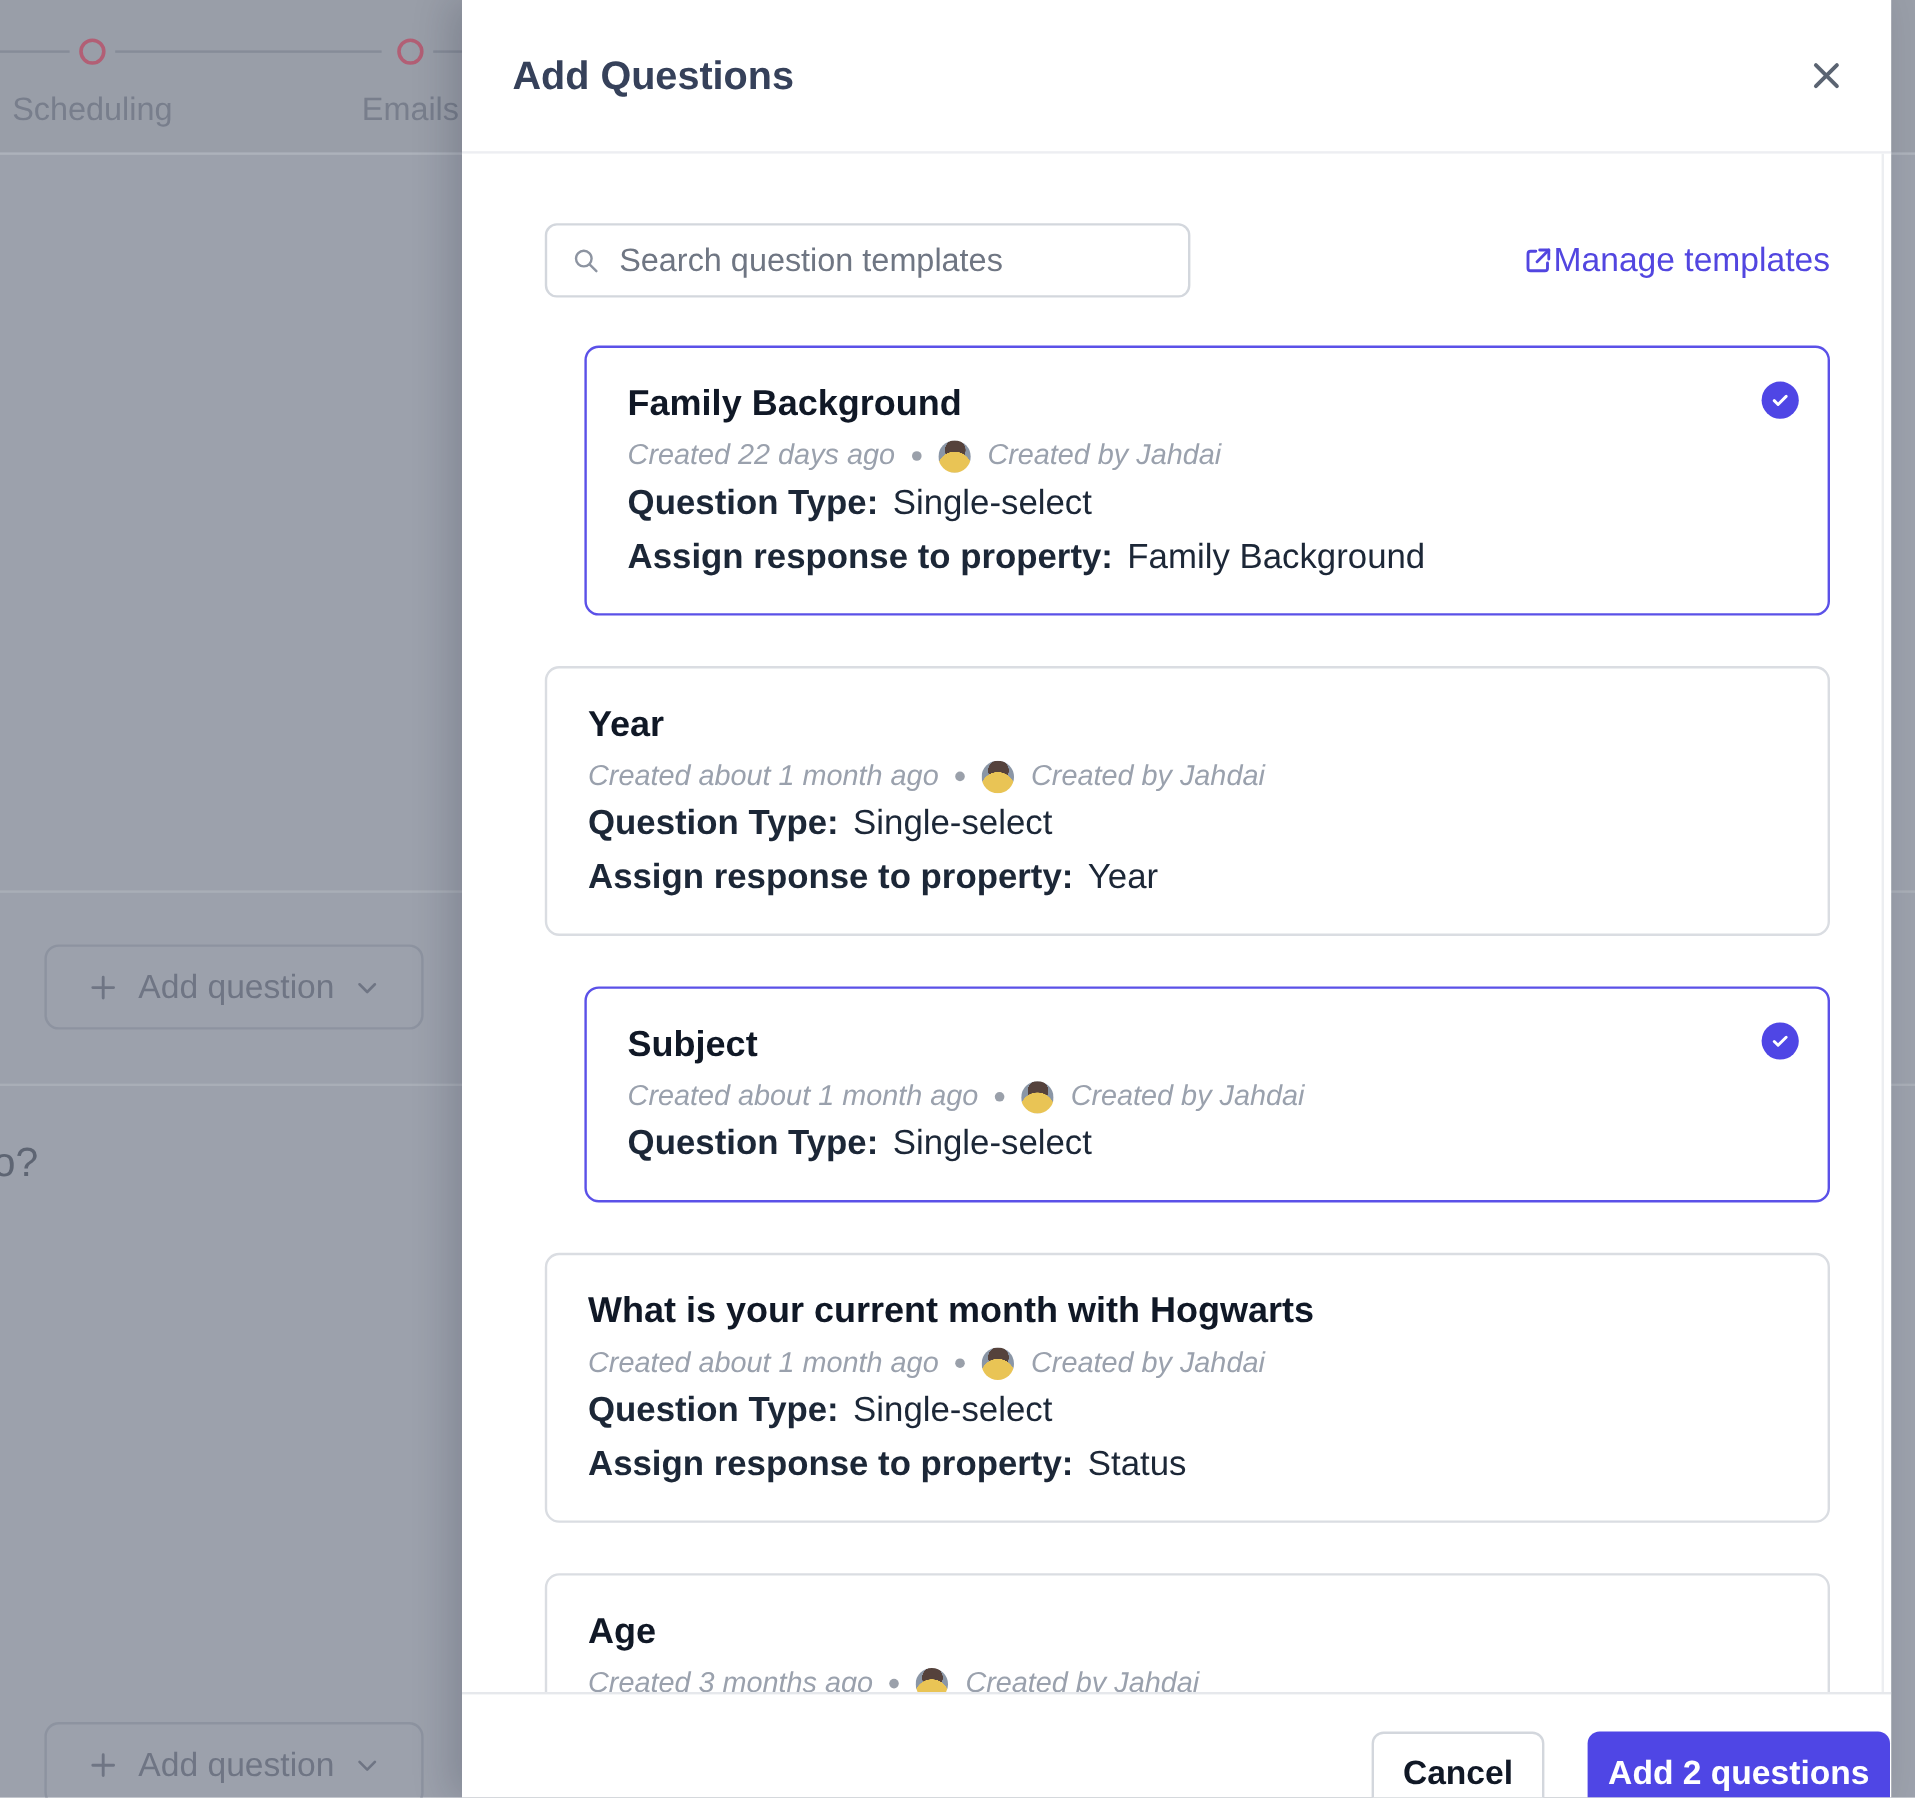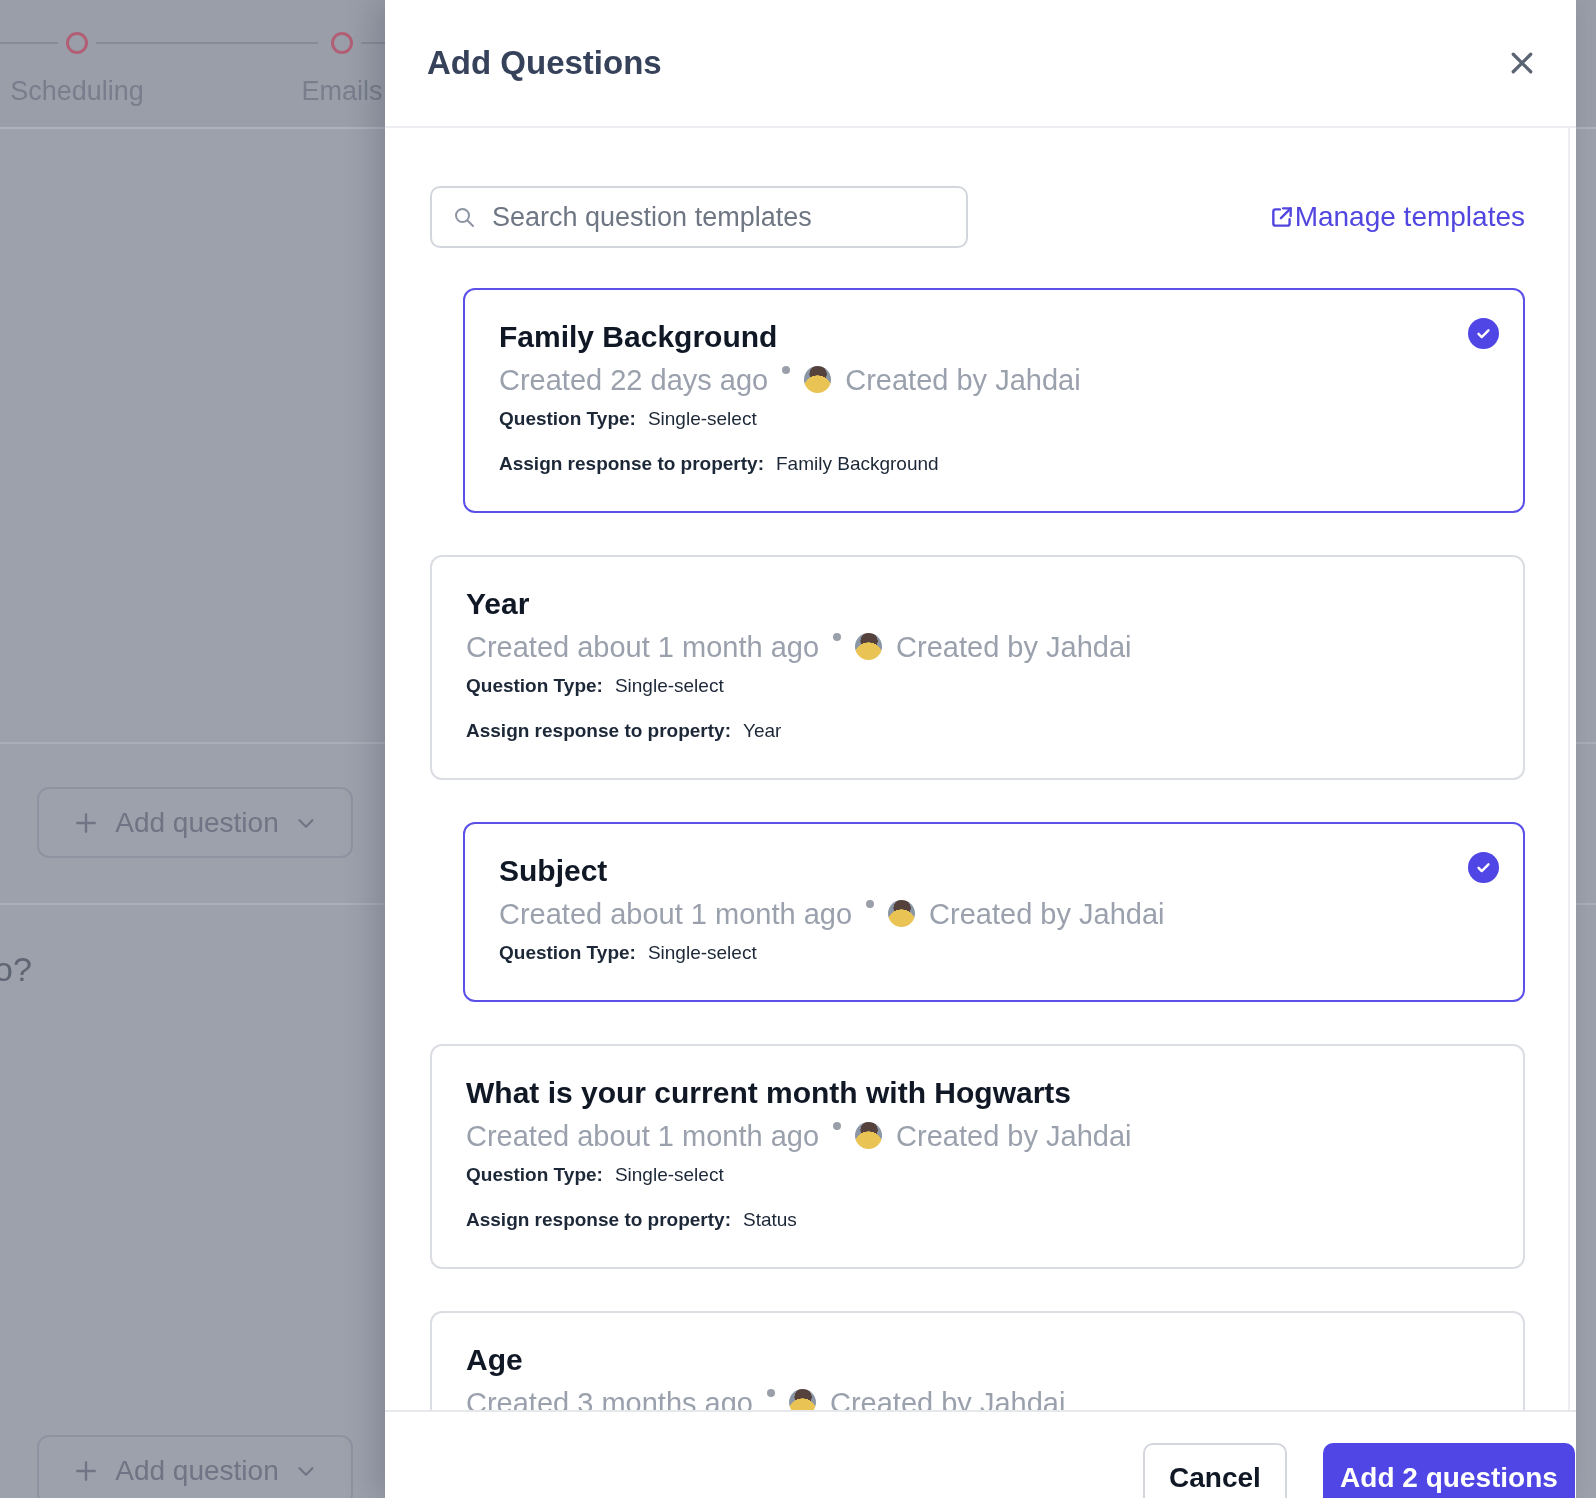--- a/index.html
+++ b/index.html
@@ -49,21 +49,21 @@
     padding:0 26px 0 42px;
     border-bottom:2px solid #edeef2;
   }
   .modal-title { font-size:33px; font-weight:700; color:#36415a; }
   .close-btn {
     width:56px; height:56px; border:none; background:transparent;
     display:flex; align-items:center; justify-content:center;
     color:#5b6472; cursor:pointer;
   }
 
-  .modal-content { flex:1 1 auto; overflow:hidden; padding:0 51px 0 45px; position:relative; }
+  .modal-content { flex:1 1 auto; overflow:hidden; padding:0 51px 0 69px; position:relative; }
   .scroll-track { position:absolute; right:6px; top:0; bottom:0; width:2px; background:#eceef1; }
 
   .search-row {
     margin-top:58px; display:flex; align-items:center; justify-content:space-between;
   }
   .search-box {
     width:538px; height:62px; border:2px solid #d3d7dd; border-radius:10px;
     display:flex; align-items:center; gap:16px; padding:0 20px; background:#fff;
   }
   .search-box svg { color:#8d94a1; flex:0 0 auto; }
@@ -79,33 +79,33 @@
 
   .card-list { margin-top:40px; }
   .card {
     position:relative; background:#fff;
     border:2px solid #dadde2; border-radius:12px;
     padding:30px 36px 32px 34px; margin-bottom:42px;
   }
   .card.selected { border-color:#5b51e8;margin-left:33px; }
   .card-title { font-size:30px; font-weight:700; color:#101826; line-height:34px; }
   .card-meta {
-    margin-top:12px; display:flex; align-items:flex-start; gap:14px;
-    font-size:29px; color:#9aa1ad; line-height:28px;
+    margin-top:12px; display:flex; align-items:center; gap:14px;
+    font-size:24px; font-style:italic; color:#9aa1ad; line-height:28px;
   }
   .dot { width:8px; height:8px; border-radius:50%; background:#9aa0aa; display:inline-block; }
   .avatar {
     width:27px; height:27px; border-radius:50%; display:inline-block;
     background:
       radial-gradient(circle at 50% 88%, #e9c455 0 52%, rgba(0,0,0,0) 53%),
       radial-gradient(circle at 52% 30%, #55423c 0 36%, rgba(0,0,0,0) 37%),
       radial-gradient(circle at 50% 52%, #c49079 0 24%, rgba(0,0,0,0) 25%),
       #8a96a6;
   }
-  .card-row { margin-top:10px; font-size:19px; color:#1c2737; line-height:30px; }
+  .card-row { margin-top:10px; font-size:29px; color:#1c2737; line-height:30px; }
   .card-row.assign { margin-top:15px; }
   .row-label { font-weight:700; margin-right:12px; }
   .check-badge {
     position:absolute; top:28px; right:24px;
     width:31px; height:31px; border-radius:50%;
     background:#4f46e5; display:flex; align-items:center; justify-content:center;
     color:#fff;
   }
 
   .modal-footer {

